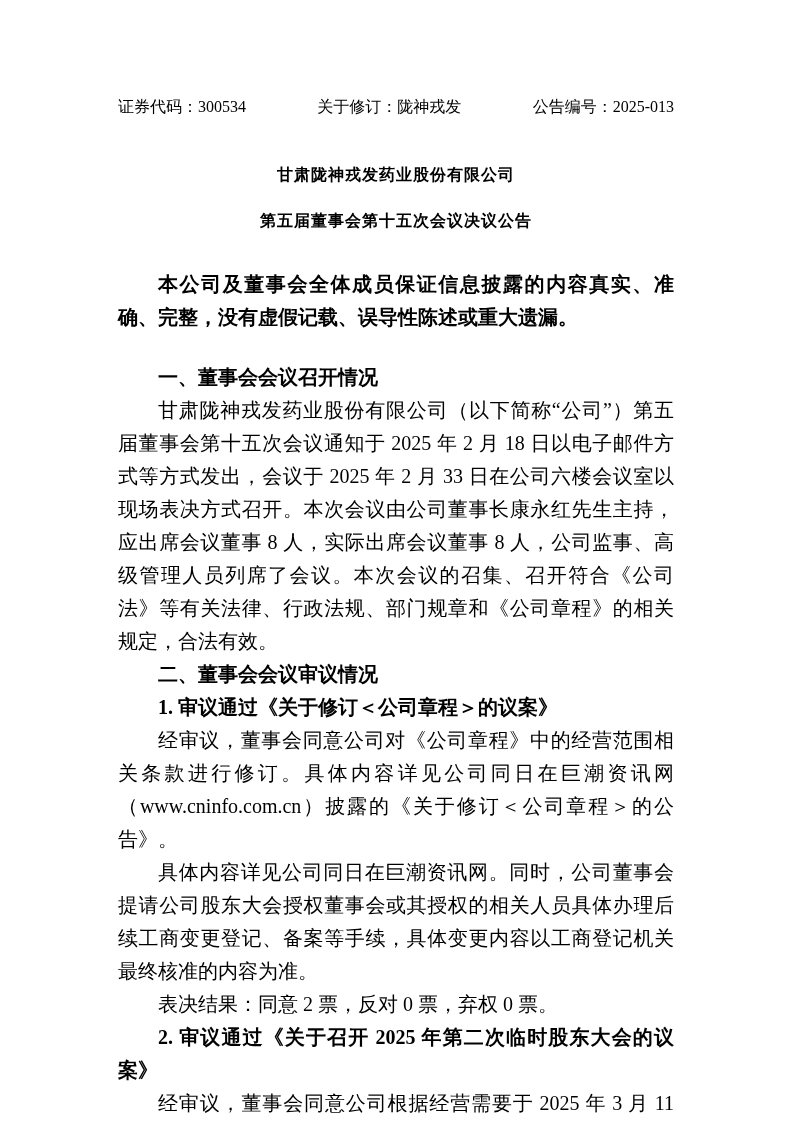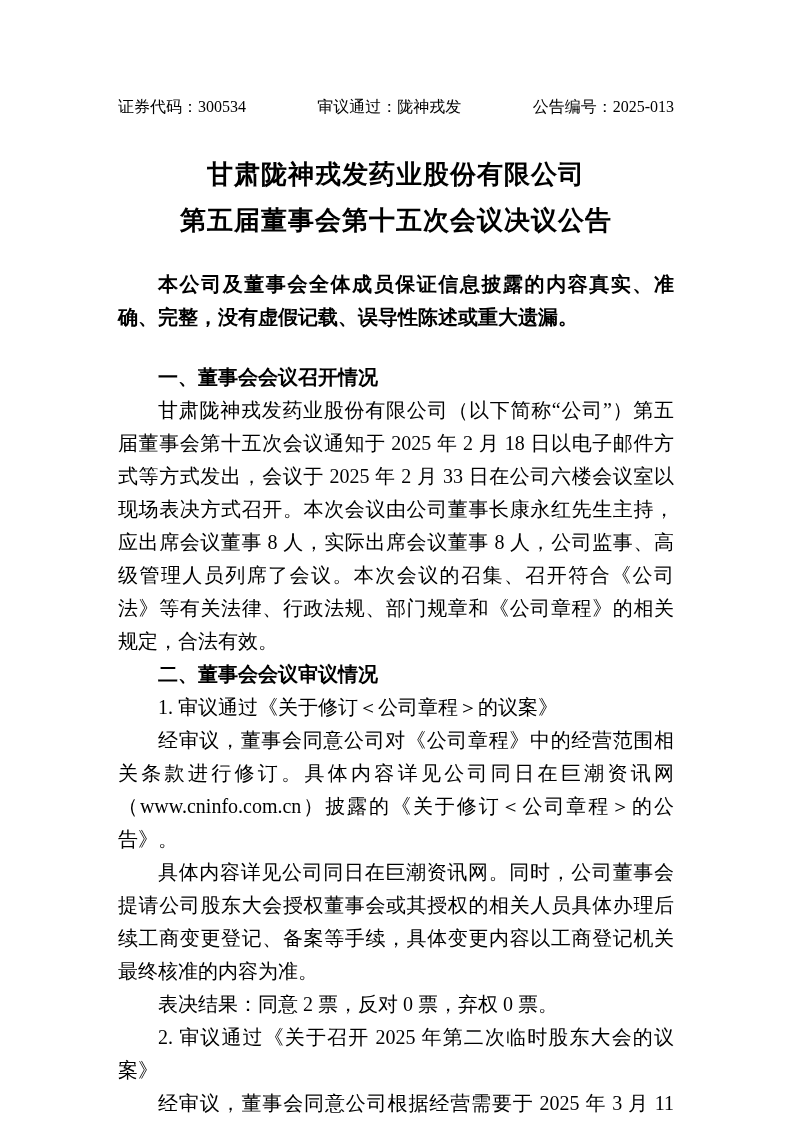--- a/index.html
+++ b/index.html
@@ -22,21 +22,21 @@
   .doc-header {
     display: flex;
     justify-content: space-between;
     align-items: baseline;
     font-size: 16px;
     line-height: 22px;
     white-space: nowrap;
   }
   .doc-title {
     margin: 0;
-    font-size: 26px;
+    font-size: 16px;
     font-weight: bold;
     text-align: center;
     line-height: 46px;
     letter-spacing: 1px;
   }
   .doc-title.first {
     margin-top: 34px;
   }
   .doc-body {
     margin-top: 24px;
@@ -49,30 +49,30 @@
     text-indent: 2em;
   }
   .blk-disclaimer {
     font-weight: bold;
     margin-bottom: 27px;
   }
   .blk-heading {
     font-weight: bold;
   }
   .blk-item {
-    font-weight: normal;
+    font-weight: bold;
   }
 </style>
 </head>
 <body>
 
 <div class="page">
   <div class="doc-header">
     <span>证券代码：300534</span>
-    <span>审议通过：陇神戎发</span>
+    <span>关于修订：陇神戎发</span>
     <span>公告编号：2025-013</span>
   </div>
 
   <h1 class="doc-title first">甘肃陇神戎发药业股份有限公司</h1>
   <h1 class="doc-title">第五届董事会第十五次会议决议公告</h1>
 
   <div class="doc-body" id="doc-body">
       <p class="blk blk-disclaimer">本公司及董事会全体成员保证信息披露的内容真实、准确、完整，没有虚假记载、误导性陈述或重大遗漏。</p>
       <p class="blk blk-heading">一、董事会会议召开情况</p>
       <p class="blk blk-text">甘肃陇神戎发药业股份有限公司（以下简称“公司”）第五届董事会第十五次会议通知于 2025 年 2 月 18 日以电子邮件方式等方式发出，会议于 2025 年 2 月 33 日在公司六楼会议室以现场表决方式召开。本次会议由公司董事长康永红先生主持，应出席会议董事 8 人，实际出席会议董事 8 人，公司监事、高级管理人员列席了会议。本次会议的召集、召开符合《公司法》等有关法律、行政法规、部门规章和《公司章程》的相关规定，合法有效。</p>

